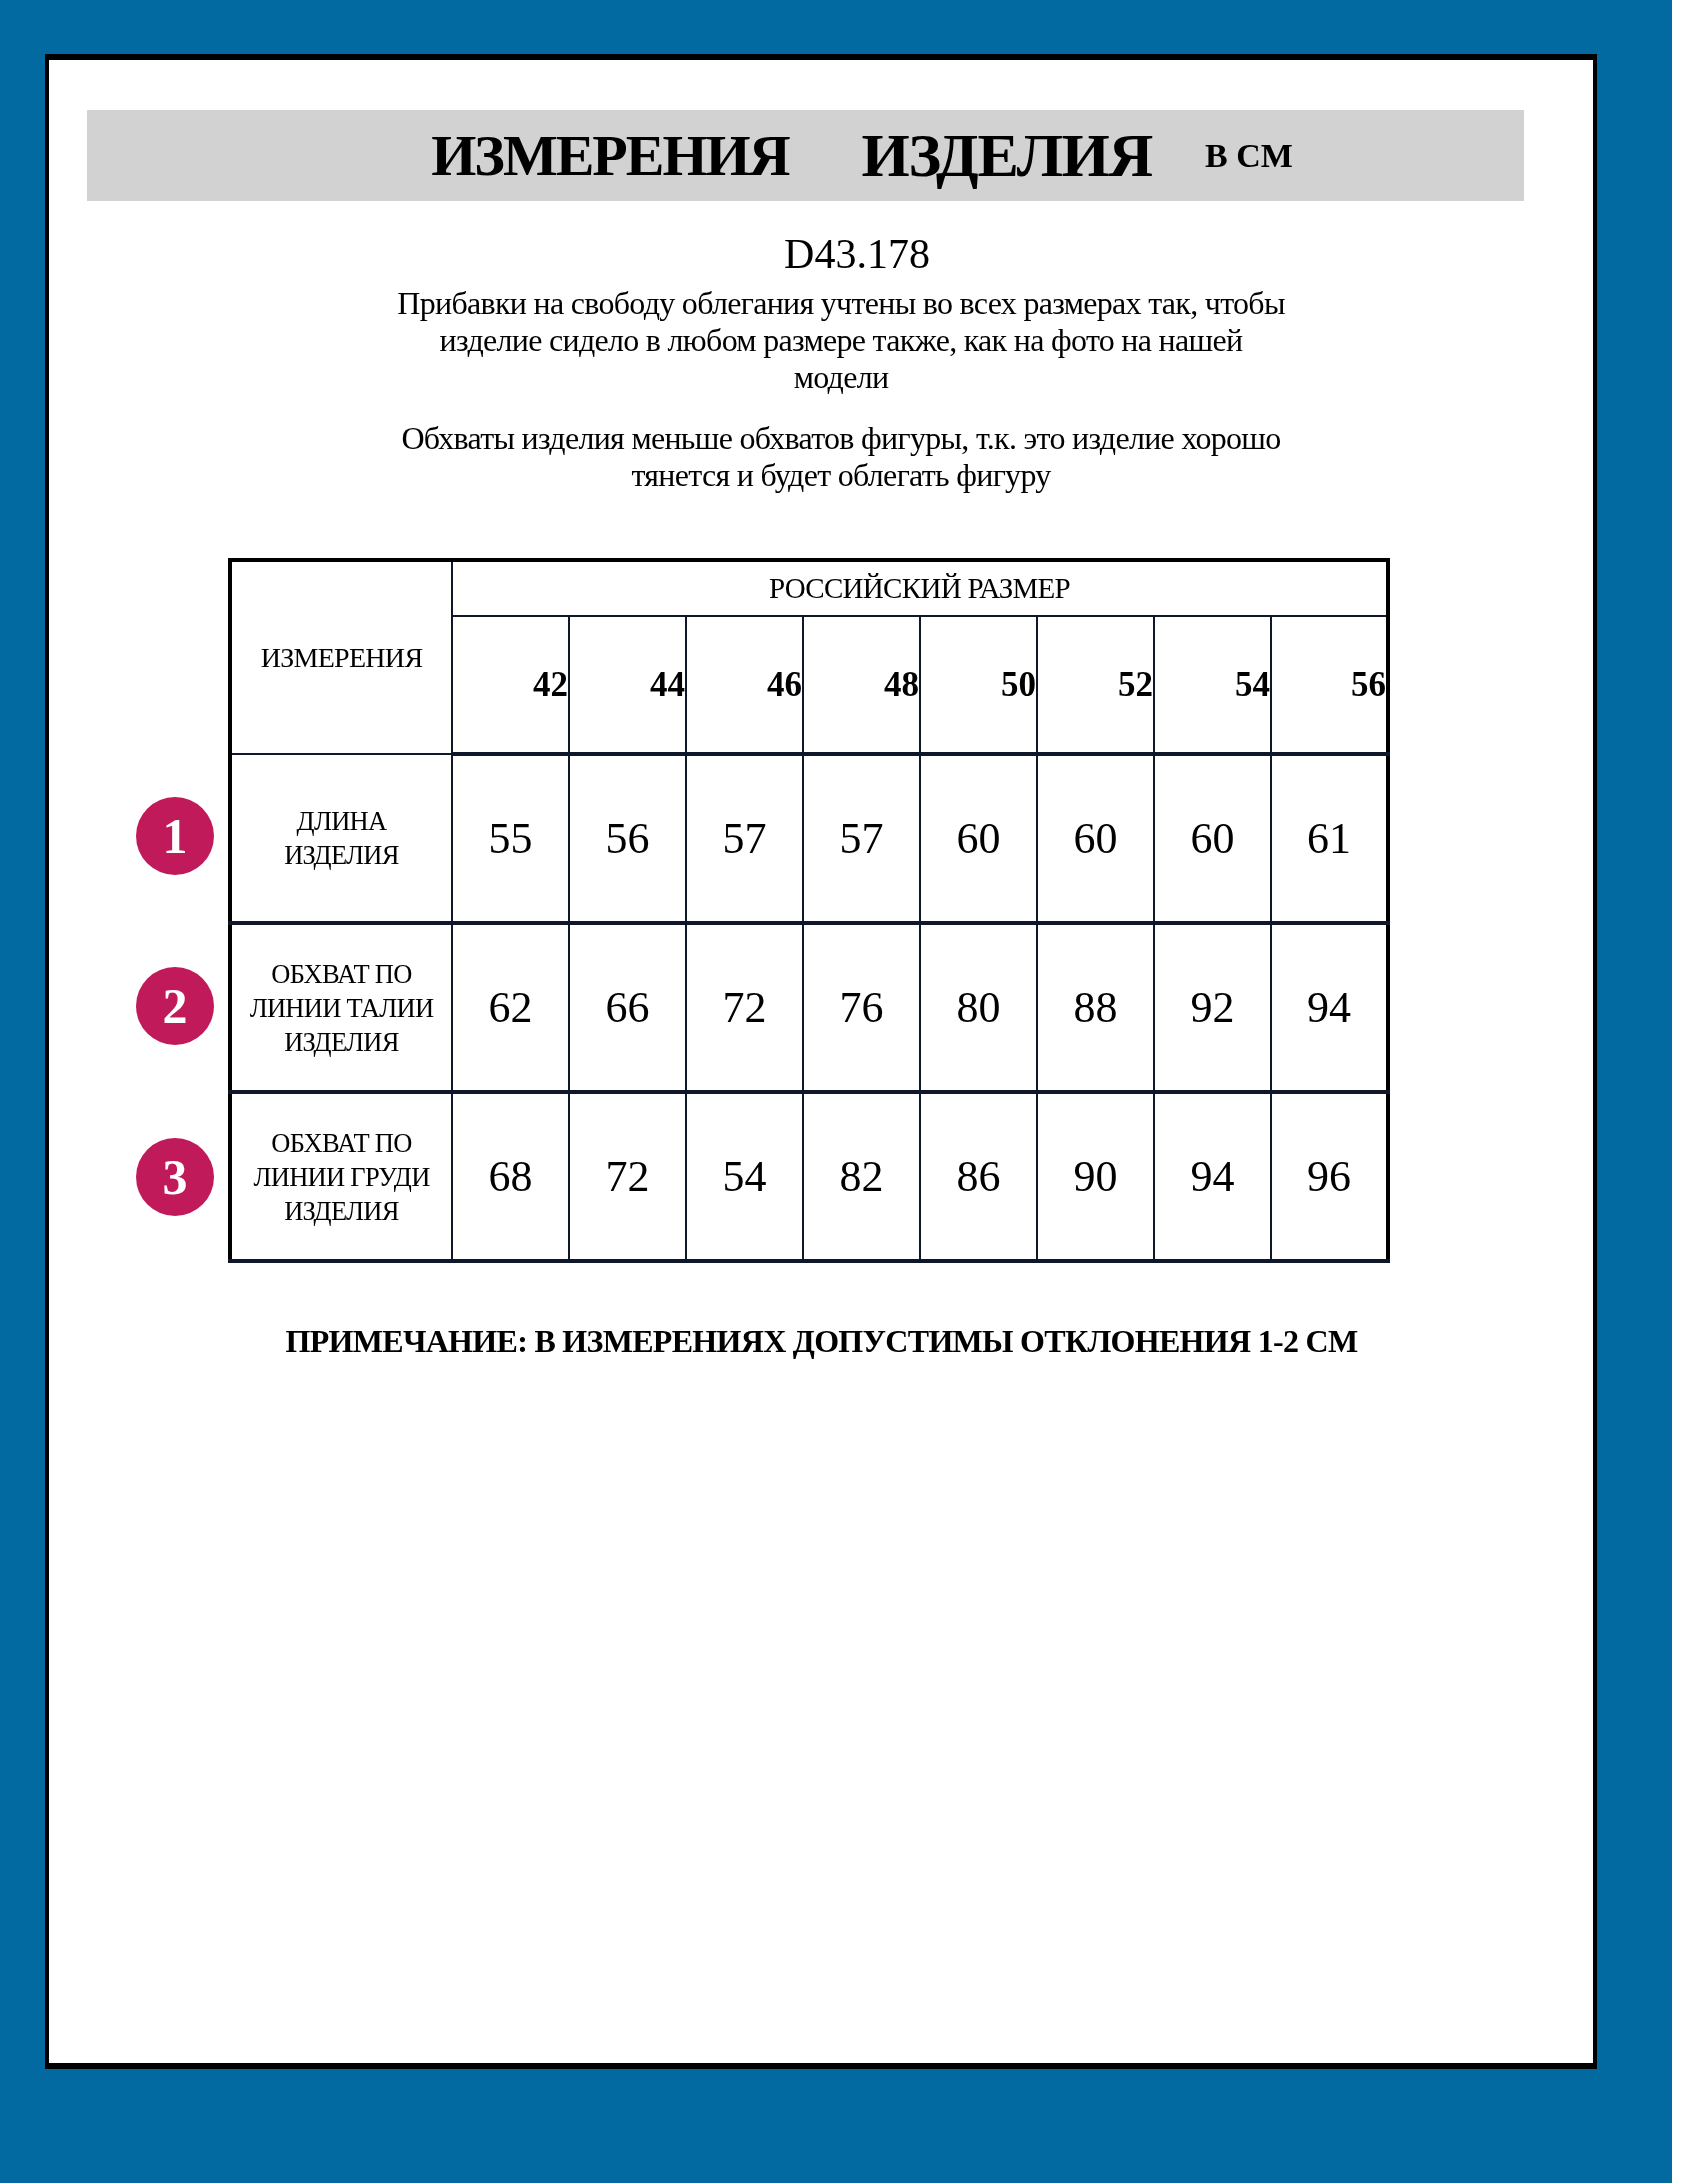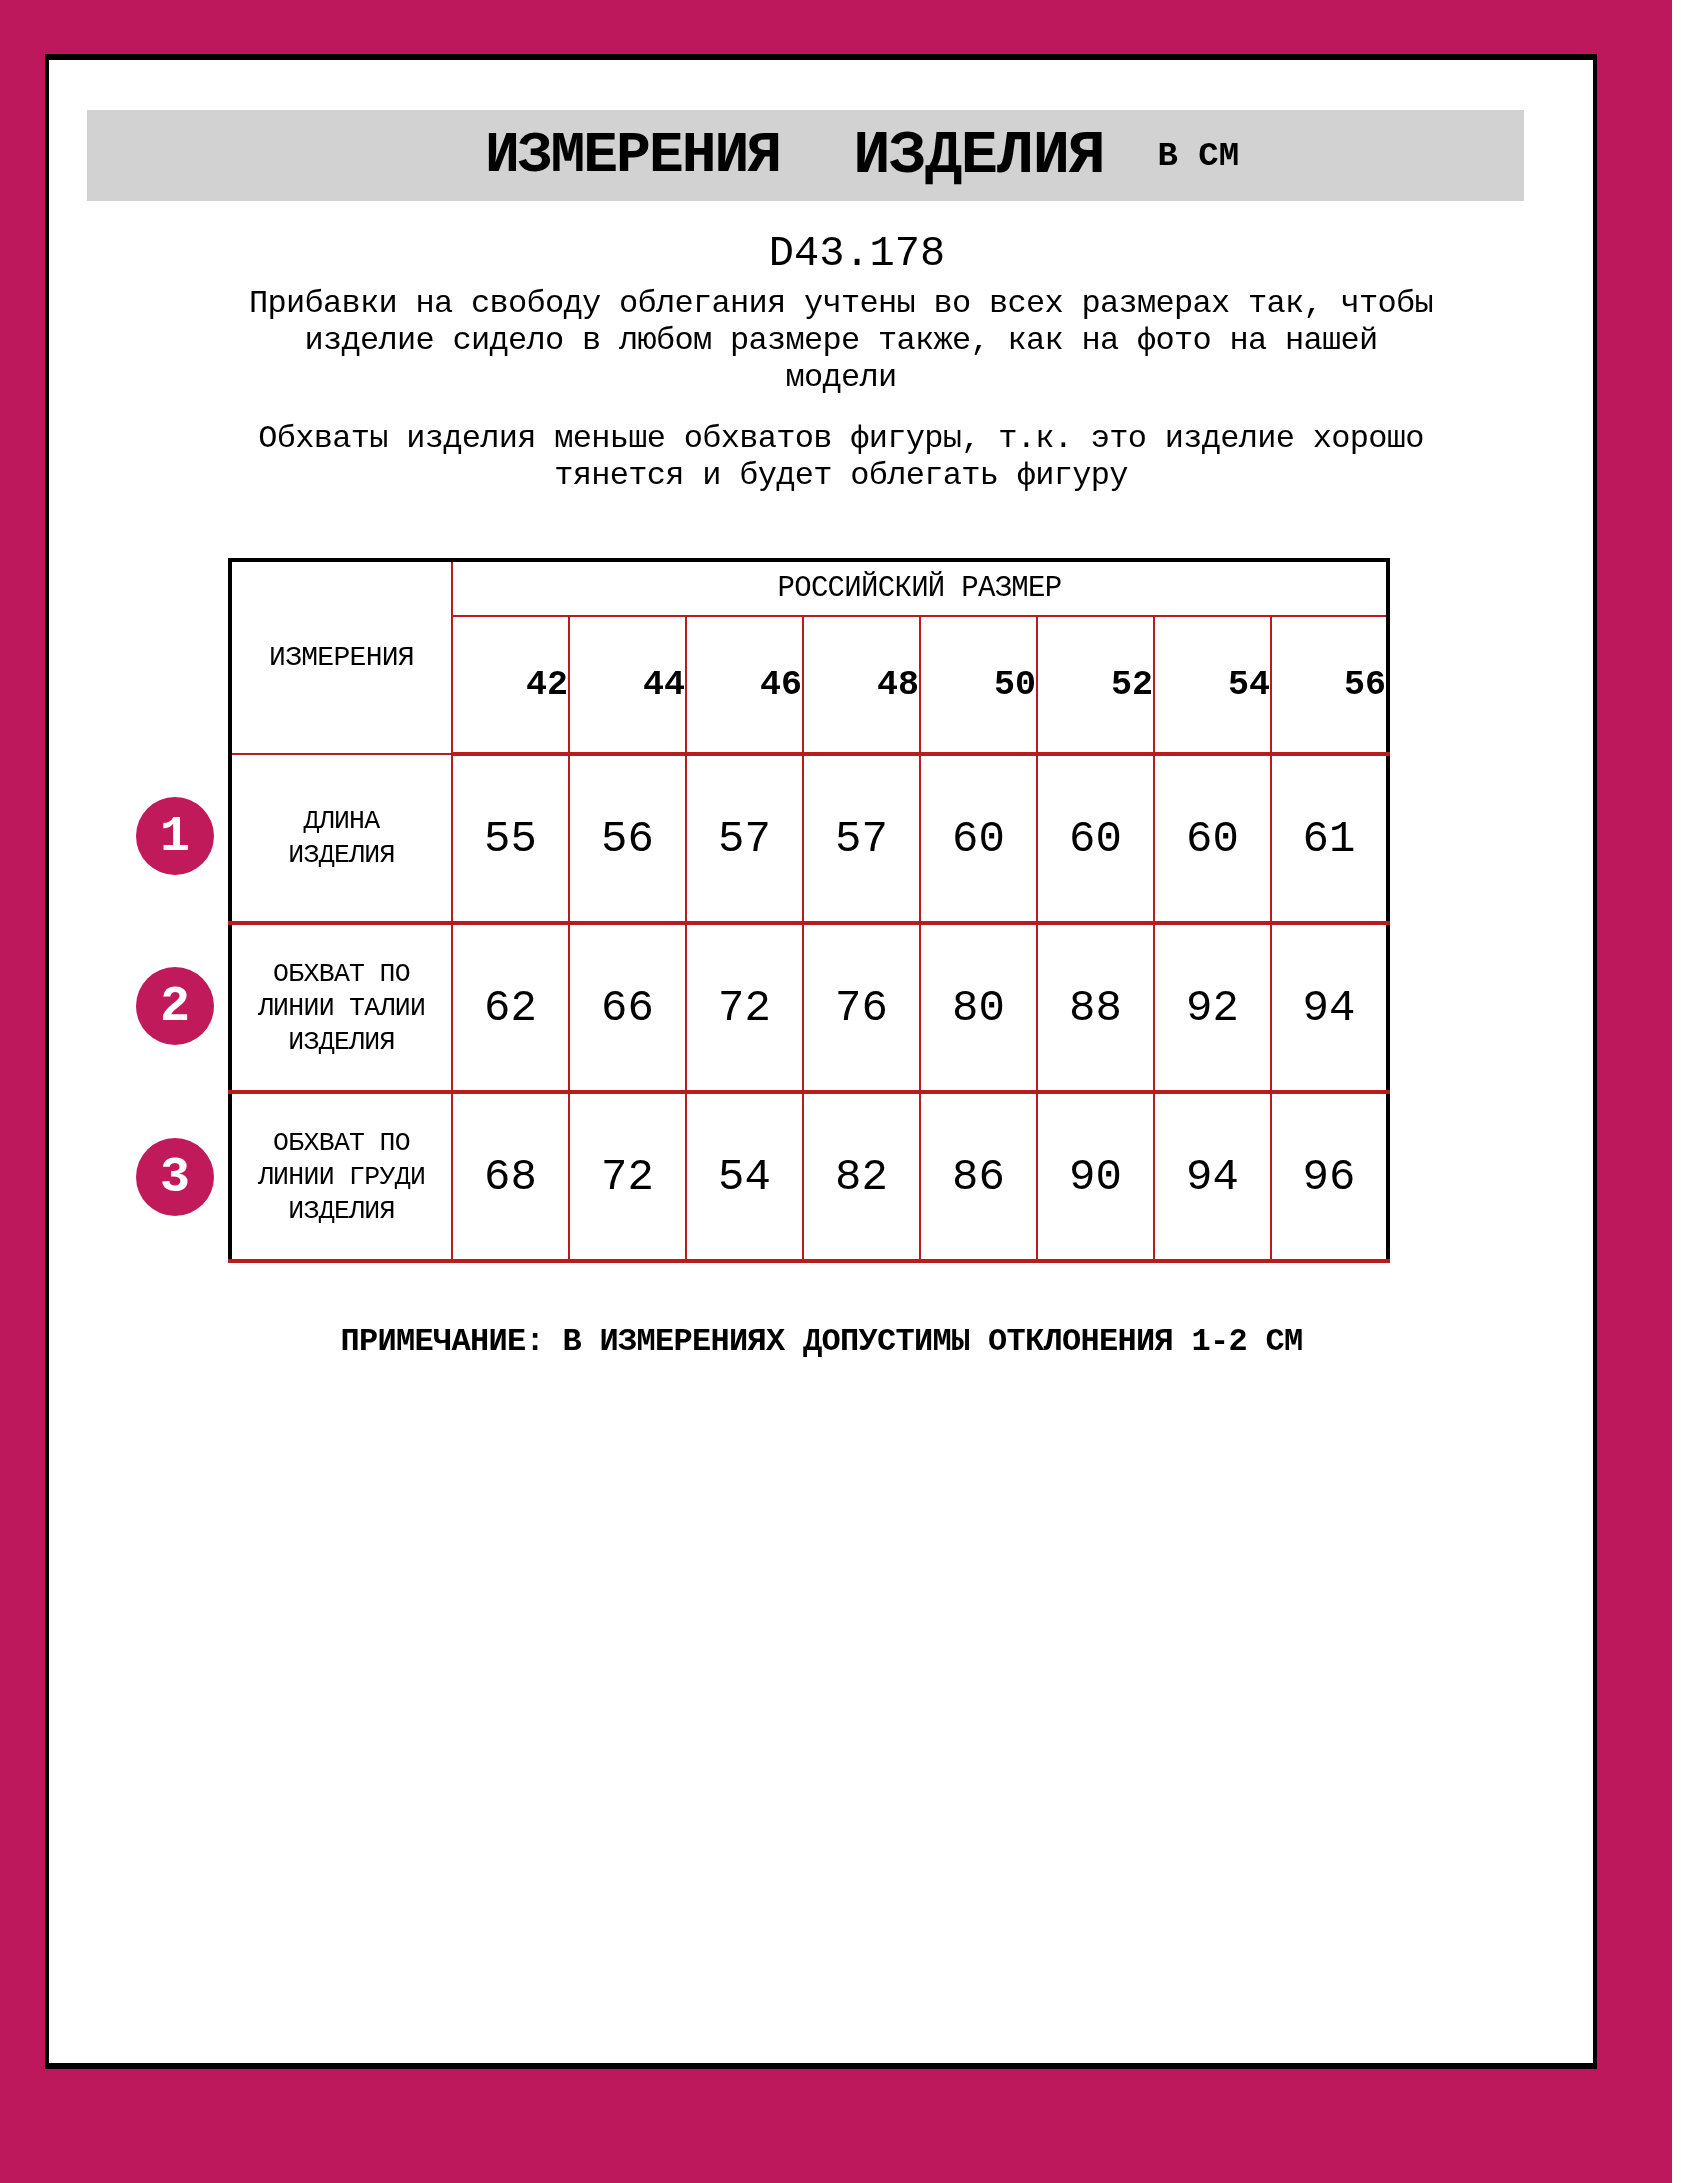--- a/index.html
+++ b/index.html
@@ -1,18 +1,18 @@
 <!DOCTYPE html>
 <html style="font-size:10.6px"><head>
 <meta charset="utf-8">
 <style>
   html,body { margin:0; padding:0; background:#ffffff; }
   #page {
-    position:relative; width:1672px; height:2183px; background:#be185d;
-    font-family:Liberation Mono, monospace; color:#000;
+    position:relative; width:1672px; height:2183px; background:#0369a1;
+    font-family:Liberation Serif, serif; color:#000;
     overflow:hidden;
   }
   
   .sheet-border {
     position:absolute; left:45px; top:54px; width:1552px; height:2015px;
     box-sizing:border-box;
     border:4px solid #000; border-top-width:6px; border-bottom-width:6.6px;
     background:#fff;
   }
   
@@ -38,21 +38,21 @@
   .intro-1 { top:285px; }
   .intro-2 { top:420px; }
 
   
   table.size-table {
     position:absolute; left:228px; top:558px; width:1162px; height:703px;
     border-collapse:collapse; table-layout:fixed;
     border:4px solid #000;
   }
   table.size-table td {
-    border:2px solid #b91c1c; text-align:center; vertical-align:middle;
+    border:2px solid #0f172a; text-align:center; vertical-align:middle;
     padding:0; box-sizing:border-box;
   }
   td.corner-cell {
     width:222px; font-size:28px; letter-spacing:-0.7px;
     border-bottom-width:4.6px;
   }
   td.group-header-cell {
     height:56px; font-size:29px; letter-spacing:-0.7px;
     border-bottom-width:4px;
   }

